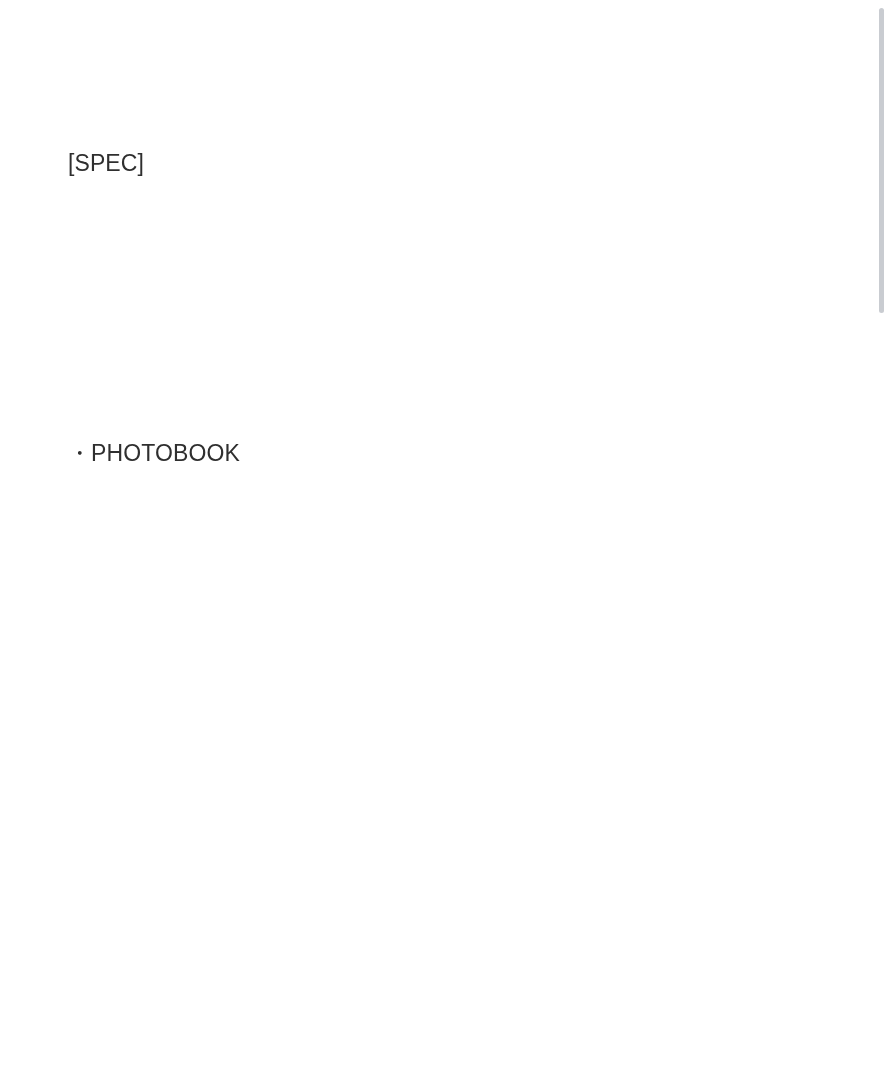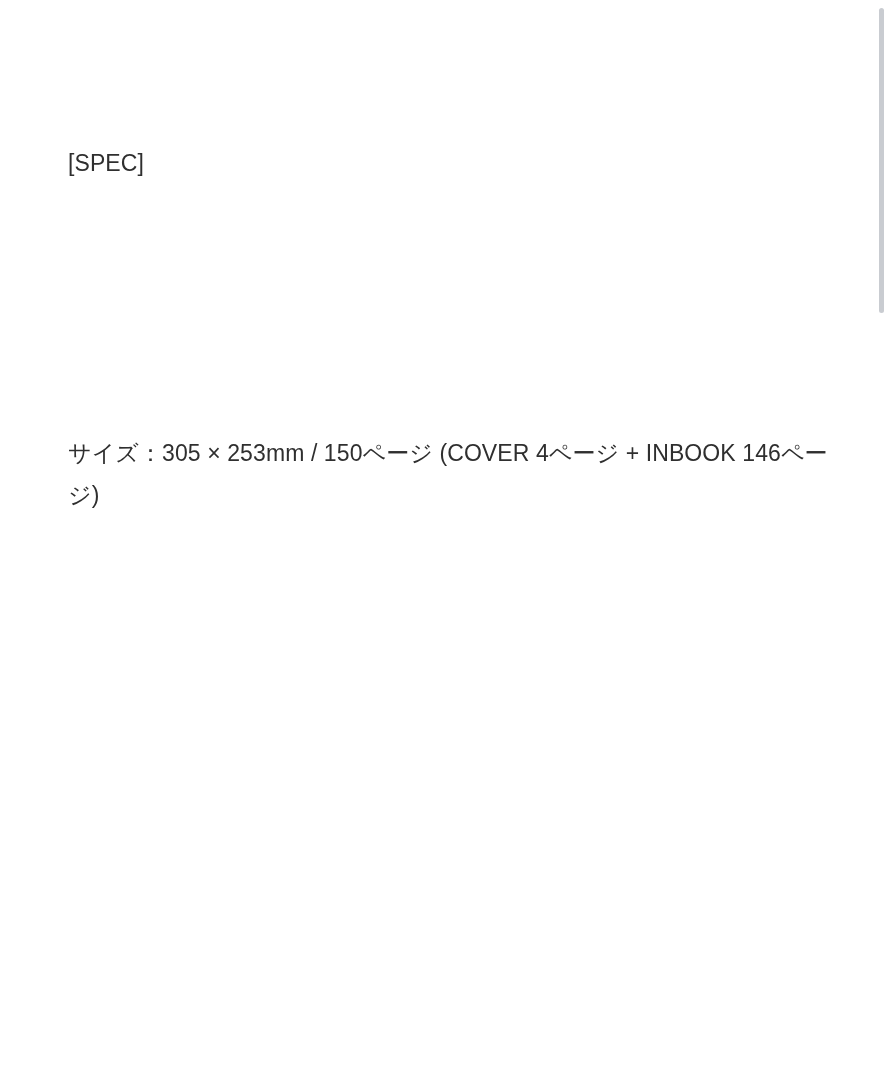--- a/index.html
+++ b/index.html
@@ -72,21 +72,21 @@
 <body>
 
 <div class="page">
 
   <div class="spec-block">
 
     <span class="line">[SPEC]</span>
 
     
     <span class="group">
-      <span class="line wrap">サイズ：305 × 253mm / 150ページ (COVER 4ページ + INBOOK 146ページ)</span>
+      <span class="line">・PHOTOBOOK</span>
     </span>
 
     <span class="line blank"></span>
 
     
     <span class="group">
       
       
     </span>
 

